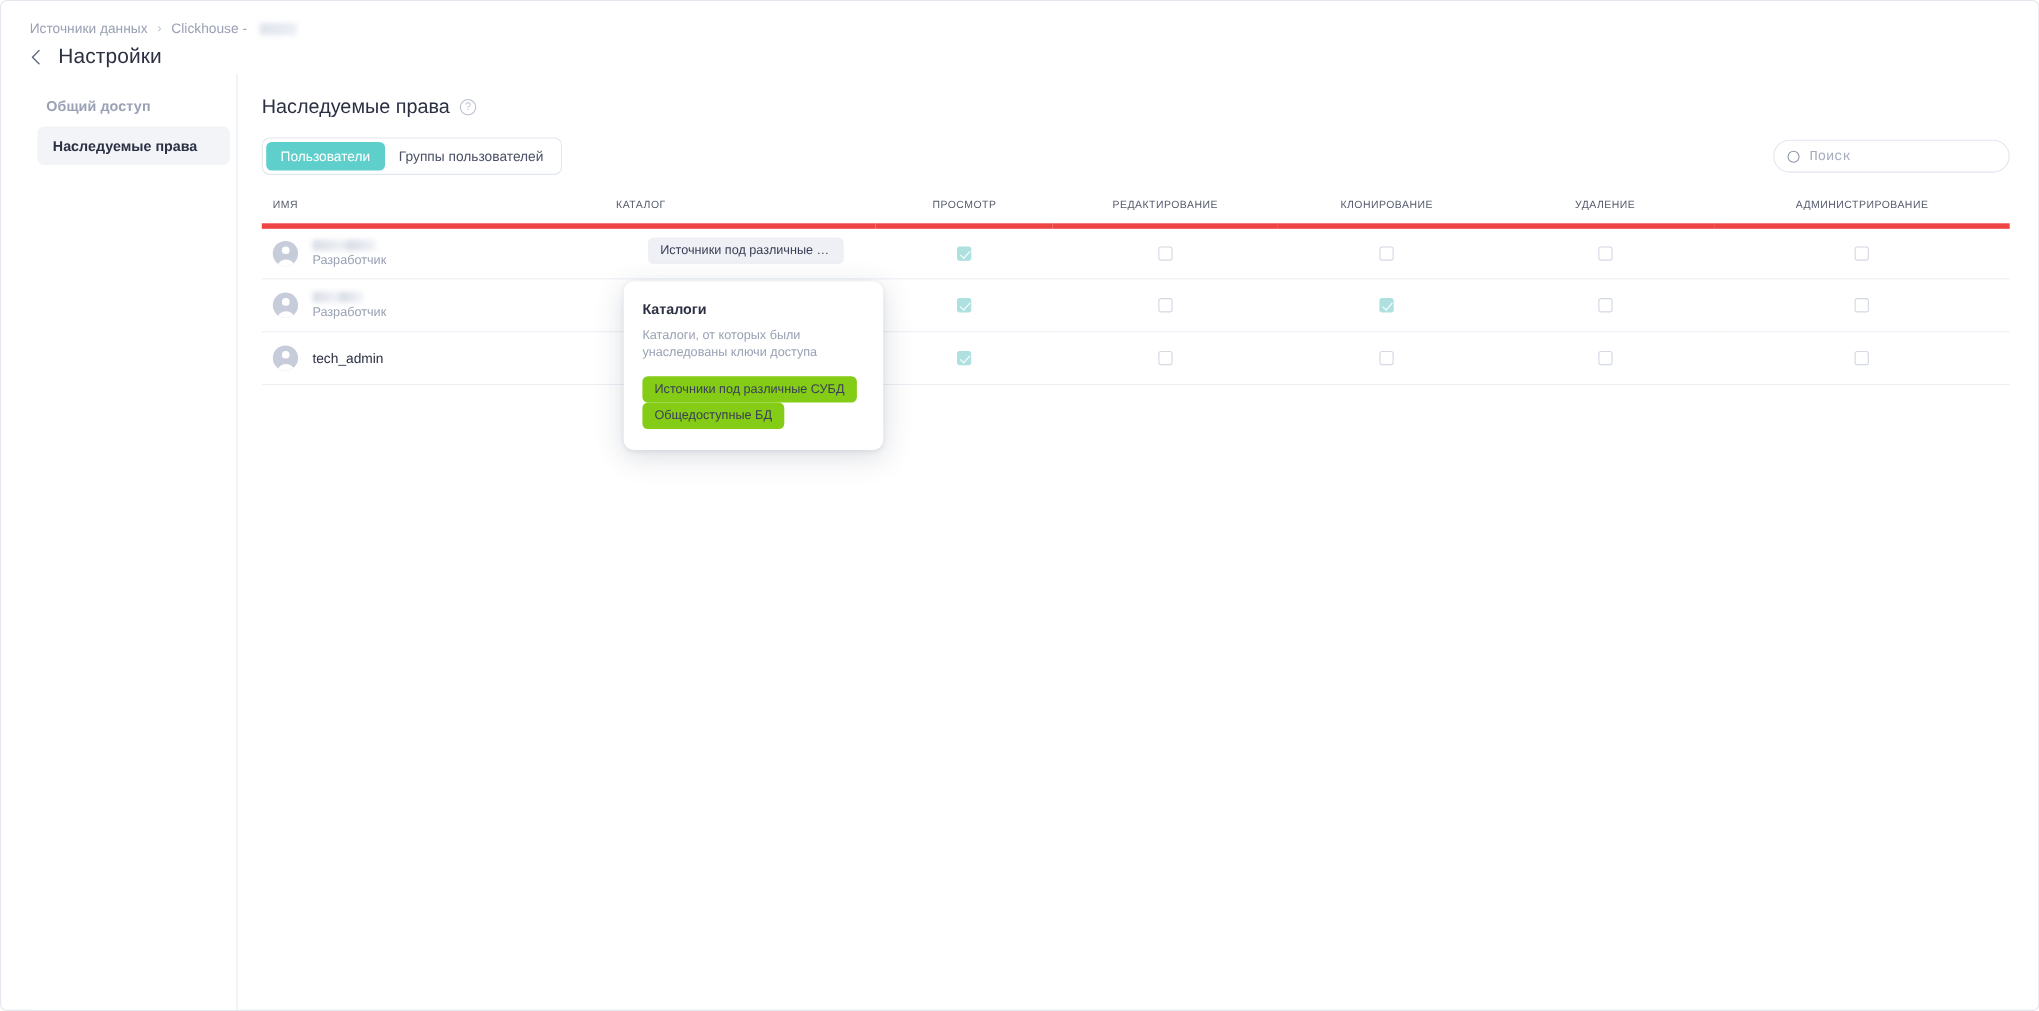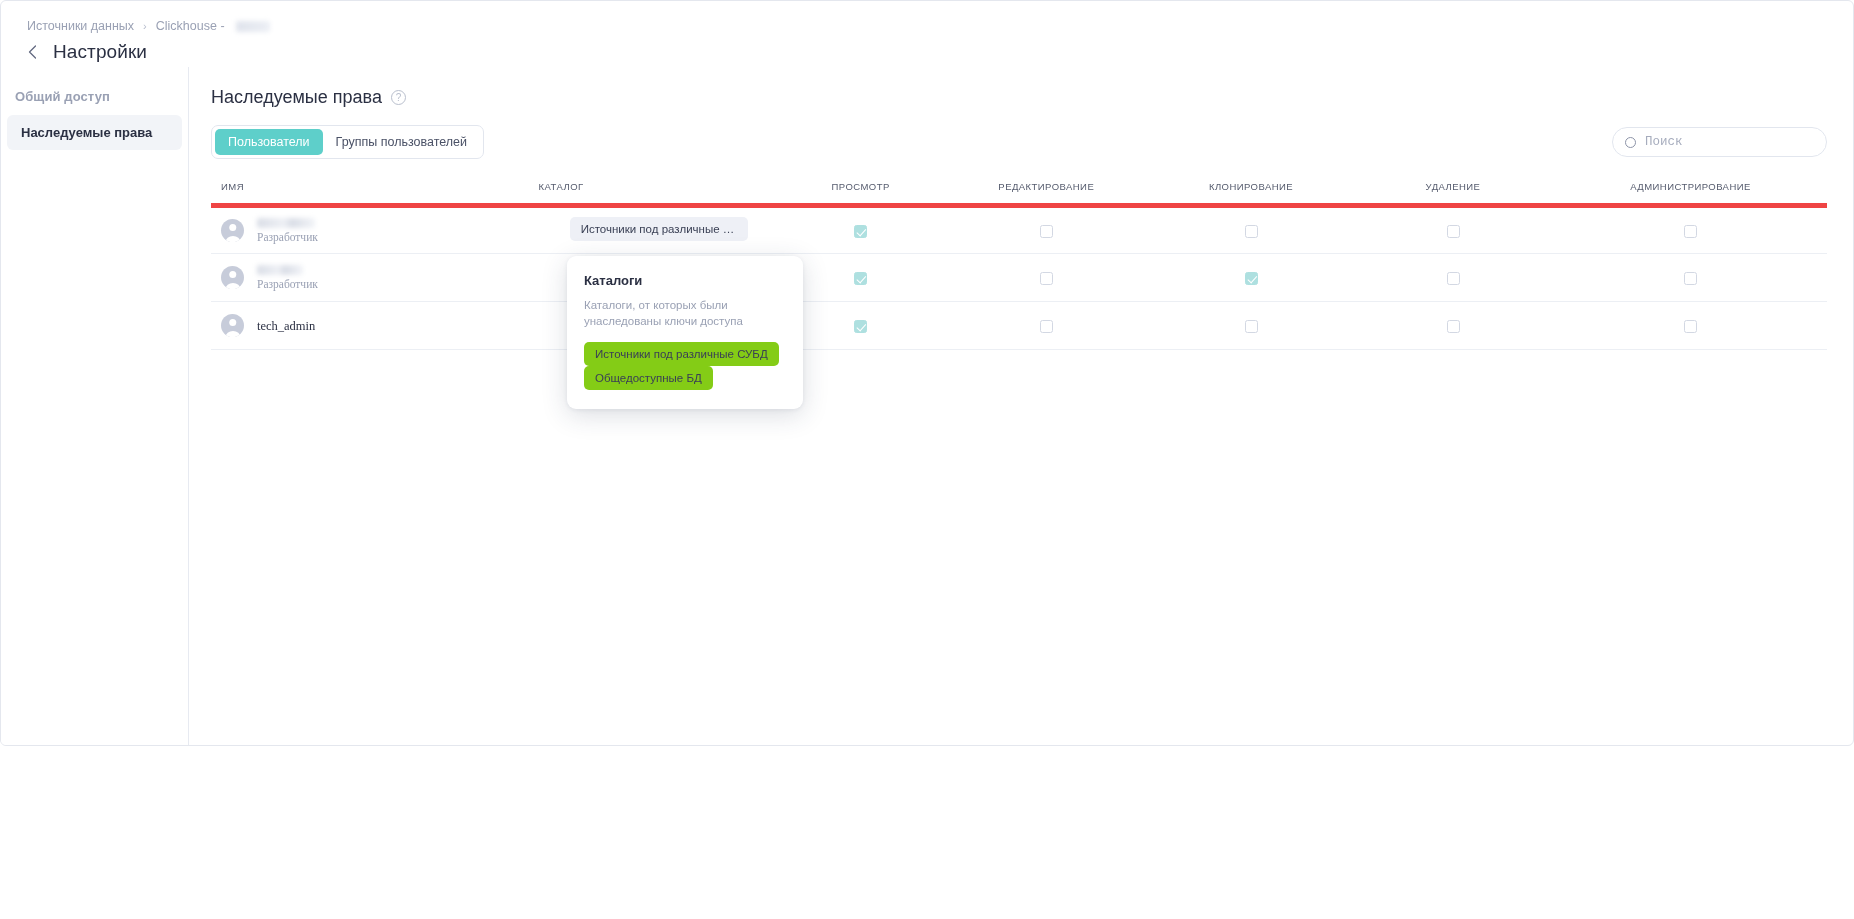--- a/index.html
+++ b/index.html
@@ -9,21 +9,21 @@
     height: 919px;
     background: #ffffff;
     font-family: "Liberation Sans", sans-serif;
     color: #2c3246;
     overflow: hidden;
   }
 
   .app {
     position: relative;
     width: 1854px;
-    height: 746px;
+    height: 919px;
     background: #ffffff;
     border: 1px solid #e4e7ee;
     border-radius: 6px;
     overflow: hidden;
   }
 
   
   .breadcrumb {
     display: flex;
     align-items: center;
@@ -70,20 +70,21 @@
     font-size: 19px;
     font-weight: 400;
     color: #2b3043;
     letter-spacing: 0.1px;
   }
 
   
   .body-split {
     display: flex;
     height: calc(100% - 66px);
+    margin-left: 27px;
   }
 
   .sidebar {
     width: 188px;
     flex: 0 0 188px;
     padding: 22px 0 0 0;
     border-right: 1px solid #e7eaf1;
     background: #ffffff;
   }
   .side-section-label {
@@ -215,21 +216,21 @@
   table.perm-table thead th.col-name { text-align: left; padding-left: 10px; }
   table.perm-table thead th.col-cat  { text-align: left; }
 
   table.perm-table tbody td {
     border-bottom: 1px solid #eceff4;
     padding: 0;
     height: 48px;
     vertical-align: middle;
     text-align: center;
   }
-  table.perm-table tbody td.cell-name { text-align: left; padding-left: 10px; font-family: Liberation Serif, serif; }
+  table.perm-table tbody td.cell-name { text-align: left; padding-left: 10px; }
   table.perm-table tbody td.cell-cat  { text-align: center; }
 
   .user-cell {
     display: flex;
     align-items: center;
     gap: 13px;
   }
   .avatar {
     width: 23px; height: 23px;
     flex: 0 0 23px;

